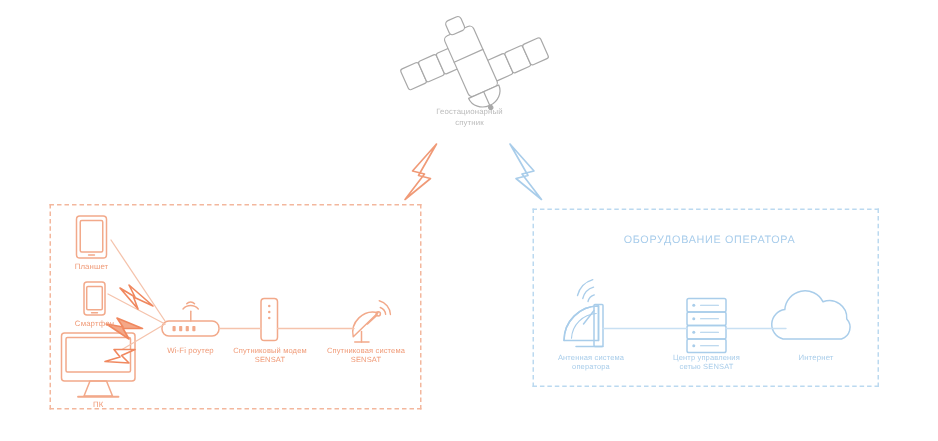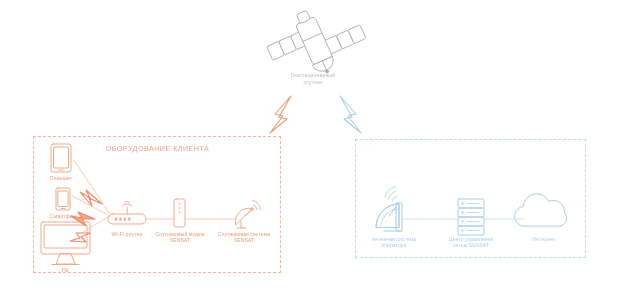--- a/index.html
+++ b/index.html
@@ -86,21 +86,20 @@
 
   <svg class="layer" viewBox="0 0 625 294">
 
     <path d="M291 96 L275 114 L283 116 L270 133 L287 119 L279 117 Z" fill="none" stroke="#F09A77" stroke-width="1.1" stroke-linejoin="round"></path>
 
     <path d="M340 96 L356 114 L348 116 L361 133 L344 119 L352 117 Z" fill="none" stroke="#A9CDEA" stroke-width="1.1" stroke-linejoin="round"></path>
   </svg>
 
   <div class="box box-client" style="left:33px;top:136px;width:248px;height:137px;"></div>
 
-  <div class="title title-orange" style="left:95px;top:144px;width:125px;">ОБОРУДОВАНИЕ КЛИЕНТА</div>
 
   <svg class="layer" viewBox="0 0 625 294">
     <g fill="none" stroke="#F2A98A" stroke-width="1" stroke-linejoin="round" stroke-linecap="round">
 
       <g>
         <rect x="51" y="144" width="20" height="28" rx="2.2"></rect>
         <rect x="53.5" y="147" width="15" height="21" rx="1"></rect>
         <line x1="59" y1="170" x2="63" y2="170" stroke-width="0.9"></line>
       </g>
 
@@ -177,20 +176,21 @@
   <div class="lbl lbl-orange tiny" style="left:99px;top:231px;width:56px;">Wi-Fi роутер</div>
 
   <div class="lbl lbl-orange tiny2" style="left:152px;top:231px;width:56px;">Спутниковый модем
 SENSAT</div>
 
   <div class="lbl lbl-orange tiny2" style="left:214px;top:231px;width:60px;">Спутниковая система
 SENSAT</div>
 
   <div class="box box-oper" style="left:355px;top:139px;width:231px;height:119px;"></div>
 
+  <div class="title title-blue" style="left:408px;top:155px;width:130px;">ОБОРУДОВАНИЕ ОПЕРАТОРА</div>
 
   <svg class="layer" viewBox="0 0 625 294">
     <g fill="none" stroke="#A9CDEA" stroke-width="1" stroke-linejoin="round" stroke-linecap="round">
 
       <g>
 
         <path d="M376 227 A23 23 0 0 1 399 204 L399 227 Z"></path>
         <path d="M376 227 A23 23 0 0 1 399 204" stroke-width="1"></path>
         <line x1="399" y1="204" x2="399" y2="227"></line>
 

